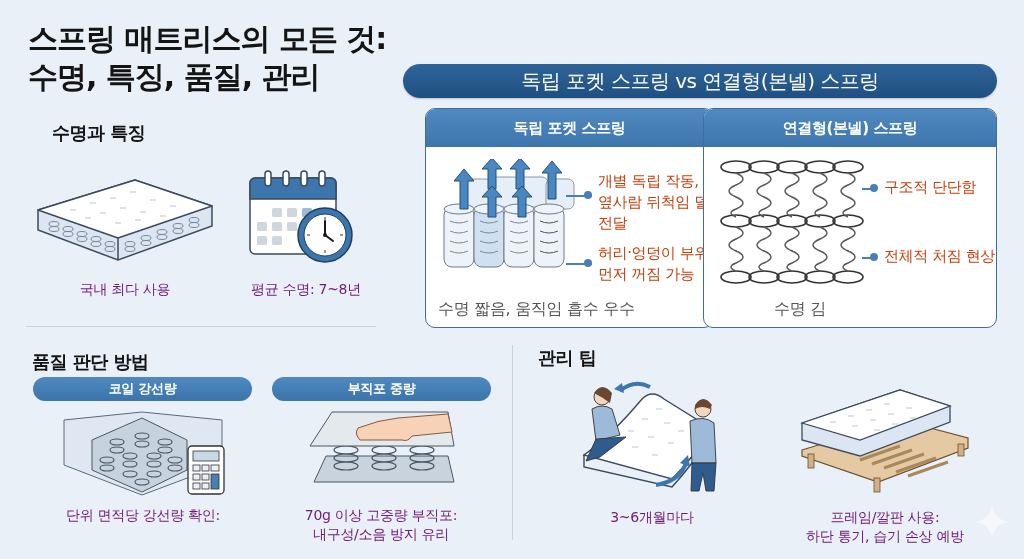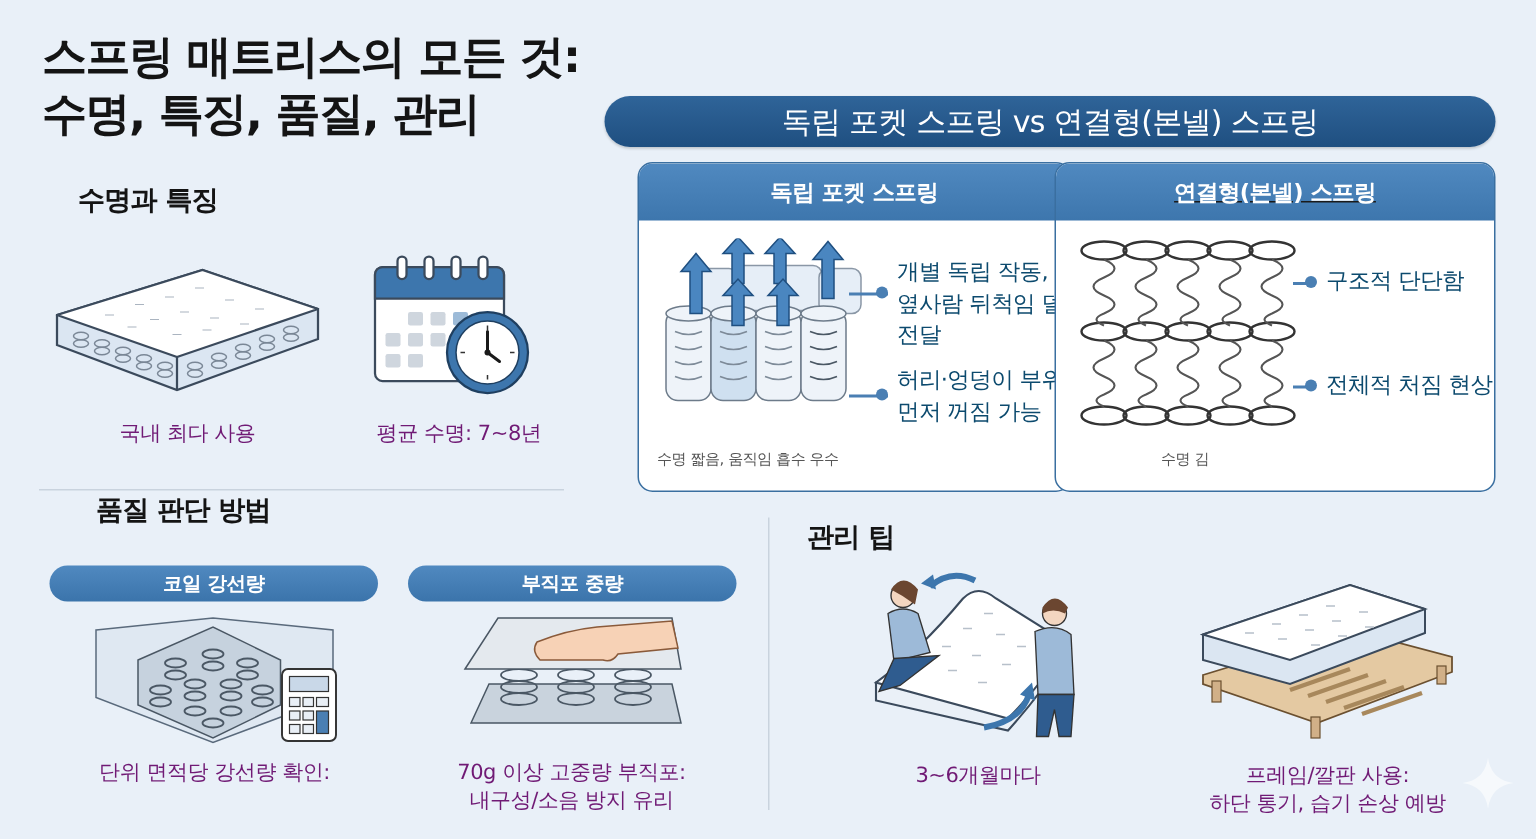--- a/index.html
+++ b/index.html
@@ -41,22 +41,22 @@
     border-radius: 10px;
     overflow: hidden;
   }
   .panel-head {
     height: 38px;
     background: linear-gradient(#5089c0, #3d76ad);
     color: #fff; font-weight: bold; font-size: 15px;
     display: flex; align-items: center; justify-content: center;
     letter-spacing: -0.4px;
   }
-  .panel-note { font-size: 15px; color: #0c4a6e; line-height: 21px; letter-spacing: -0.4px; }
-  .panel-foot { font-size: 10px; color: #555; letter-spacing: -0.3px; }
+  .panel-note { font-size: 15px; color: #c2410c; line-height: 21px; letter-spacing: -0.4px; }
+  .panel-foot { font-size: 16px; color: #555; letter-spacing: -0.3px; }
   .leader { position: absolute; height: 1.5px; background: #4a7fb3; }
   .dot { position: absolute; width: 8px; height: 8px; border-radius: 50%; background: #4a7fb3; }
 
   .pill {
     height: 24px; border-radius: 13px;
     background: linear-gradient(#5089c0, #3b74ab);
     color: #fff; font-weight: bold; font-size: 13px;
     display: flex; align-items: center; justify-content: center;
     letter-spacing: -0.3px;
   }
@@ -194,21 +194,21 @@
   </div>
   <div class="leader" style="left:140px; top:154px; width:26px;"></div>
   <div class="dot" style="left:158px; top:150px;"></div>
   <div class="abs panel-note" style="left:172px; top:134px; width:115px;">
     <div>허리·엉덩이 부위</div>
     <div>먼저 꺼짐 가능</div>
   </div>
   <div class="abs panel-foot" style="left:12px; top:190px;">수명 짧음, 움직임 흡수 우수</div>
 </div>
 
-<div class="abs panel" style="left:703px; width:294px;text-decoration:underline;">
+<div class="abs panel" style="left:703px; width:294px;">
   <div class="panel-head">연결형(본넬) 스프링</div>
   <div class="abs" style="left:14px; top:48px; width:150px; height:130px;">
     <svg width="150" height="130" viewBox="0 0 150 130">
       <g fill="none" stroke="#333" stroke-width="1.6">
         <ellipse cx="18" cy="10" rx="15" ry="6"></ellipse>
           <ellipse cx="46" cy="10" rx="15" ry="6"></ellipse>
           <ellipse cx="74" cy="10" rx="15" ry="6"></ellipse>
           <ellipse cx="102" cy="10" rx="15" ry="6"></ellipse>
           <ellipse cx="130" cy="10" rx="15" ry="6"></ellipse>
         <ellipse cx="18" cy="64" rx="15" ry="6"></ellipse>
@@ -230,21 +230,21 @@
   </div>
   <div class="leader" style="left:158px; top:79px; width:14px;"></div>
   <div class="dot" style="left:166px; top:75px;"></div>
   <div class="abs panel-note" style="left:180px; top:68px;">구조적 단단함</div>
   <div class="leader" style="left:158px; top:148px; width:14px;"></div>
   <div class="dot" style="left:166px; top:144px;"></div>
   <div class="abs panel-note" style="left:180px; top:137px;">전체적 처짐 현상</div>
   <div class="abs panel-foot" style="left:70px; top:190px;">수명 김</div>
 </div>
 
-<div class="abs section-title" style="left:32px; top:328px;margin-left:32px;">품질 판단 방법</div>
+<div class="abs section-title" style="left:32px; top:350px;">품질 판단 방법</div>
 
 <div class="abs pill" style="left:33px; top:377px; width:219px;">코일 강선량</div>
 <div class="abs pill" style="left:272px; top:377px; width:219px;">부직포 중량</div>
 
 <div class="abs" style="left:62px; top:410px; width:170px; height:88px;">
   <svg width="170" height="88" viewBox="0 0 170 88">
     <path d="M2 10 L80 2 L160 10 L160 55 L80 85 L2 55 Z" fill="#dfe8f2" stroke="#5a6a7c" stroke-width="1"></path>
     <path d="M30 30 L80 8 L125 30 L125 60 L80 82 L30 60 Z" fill="#c6d2de" stroke="#4a5764" stroke-width="1"></path>
     <g fill="none" stroke="#4a5764" stroke-width="1.2">
       <ellipse cx="55" cy="32" rx="7" ry="3"></ellipse>

